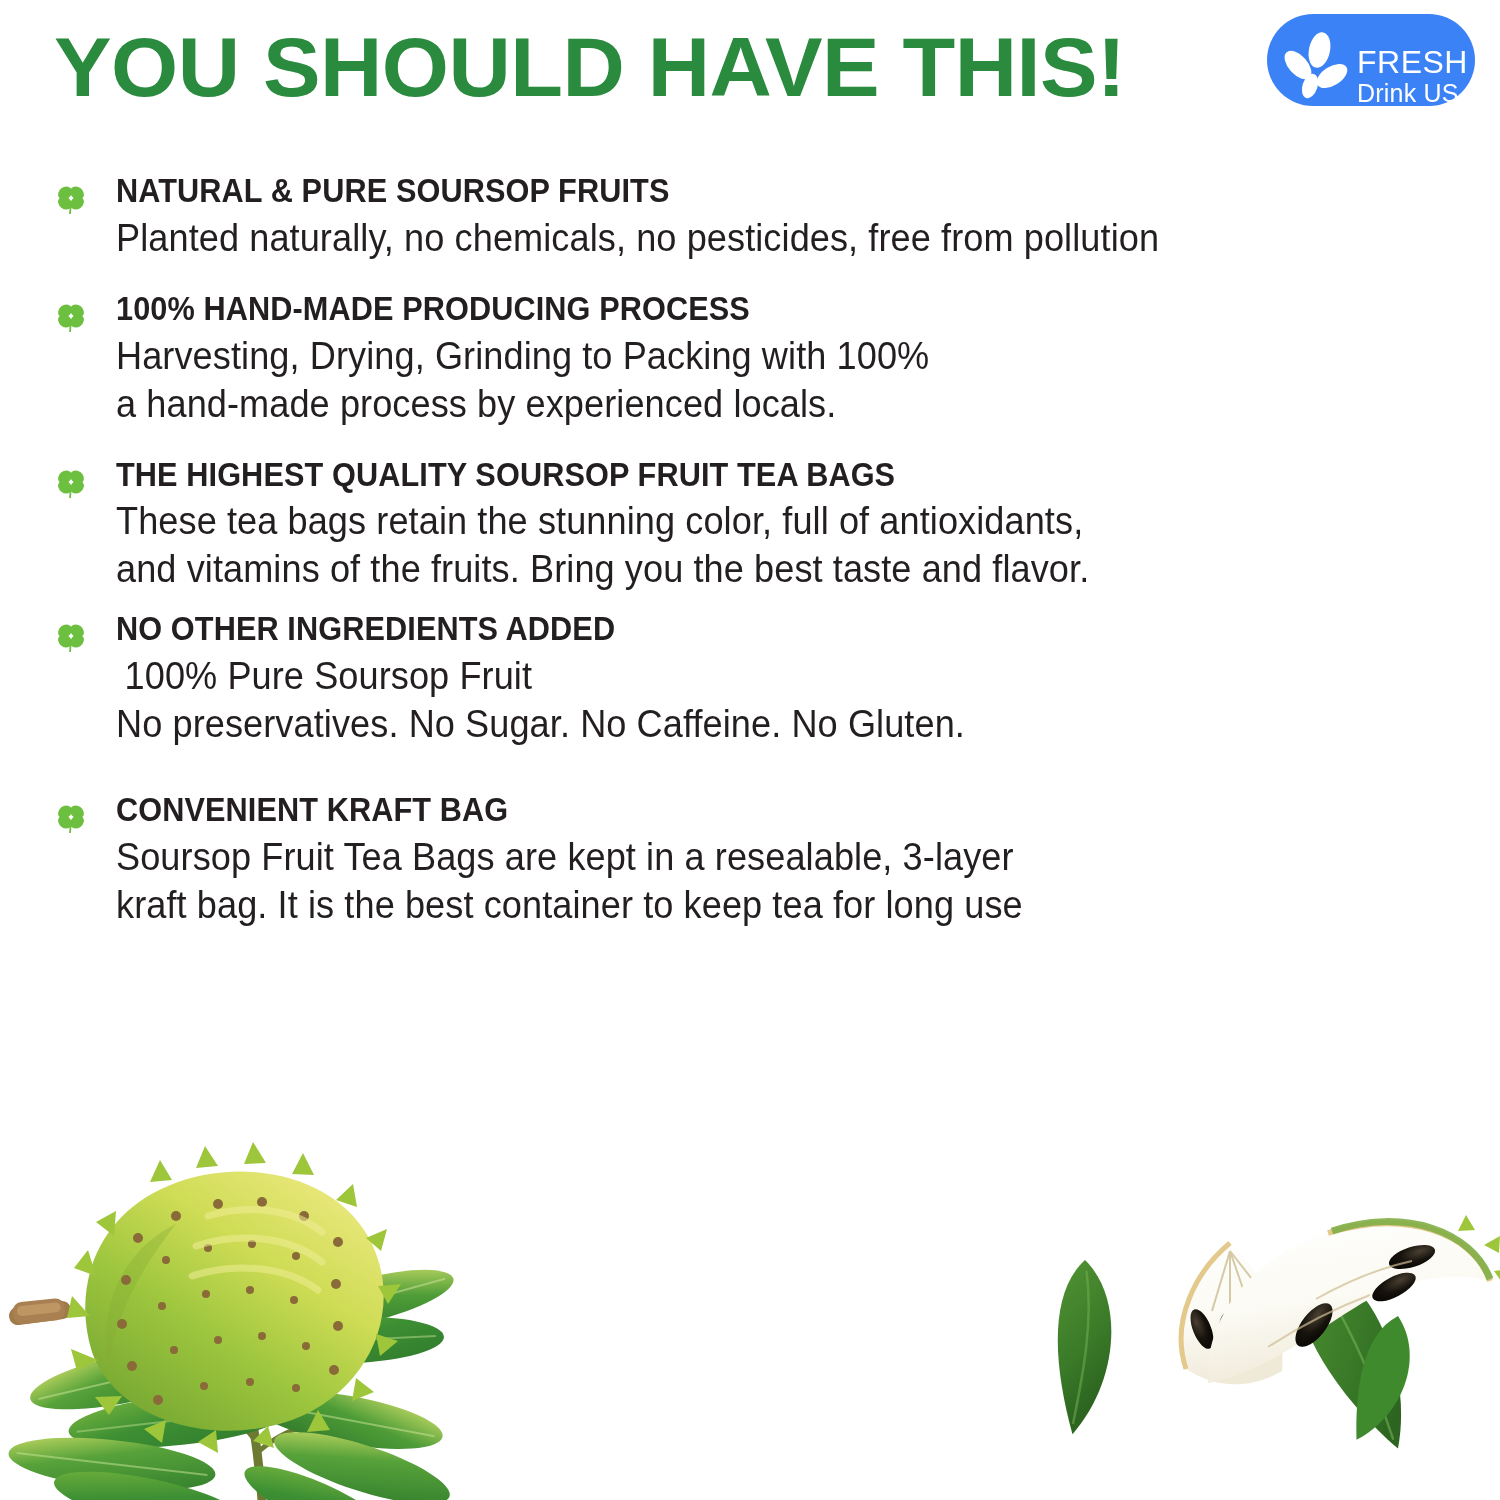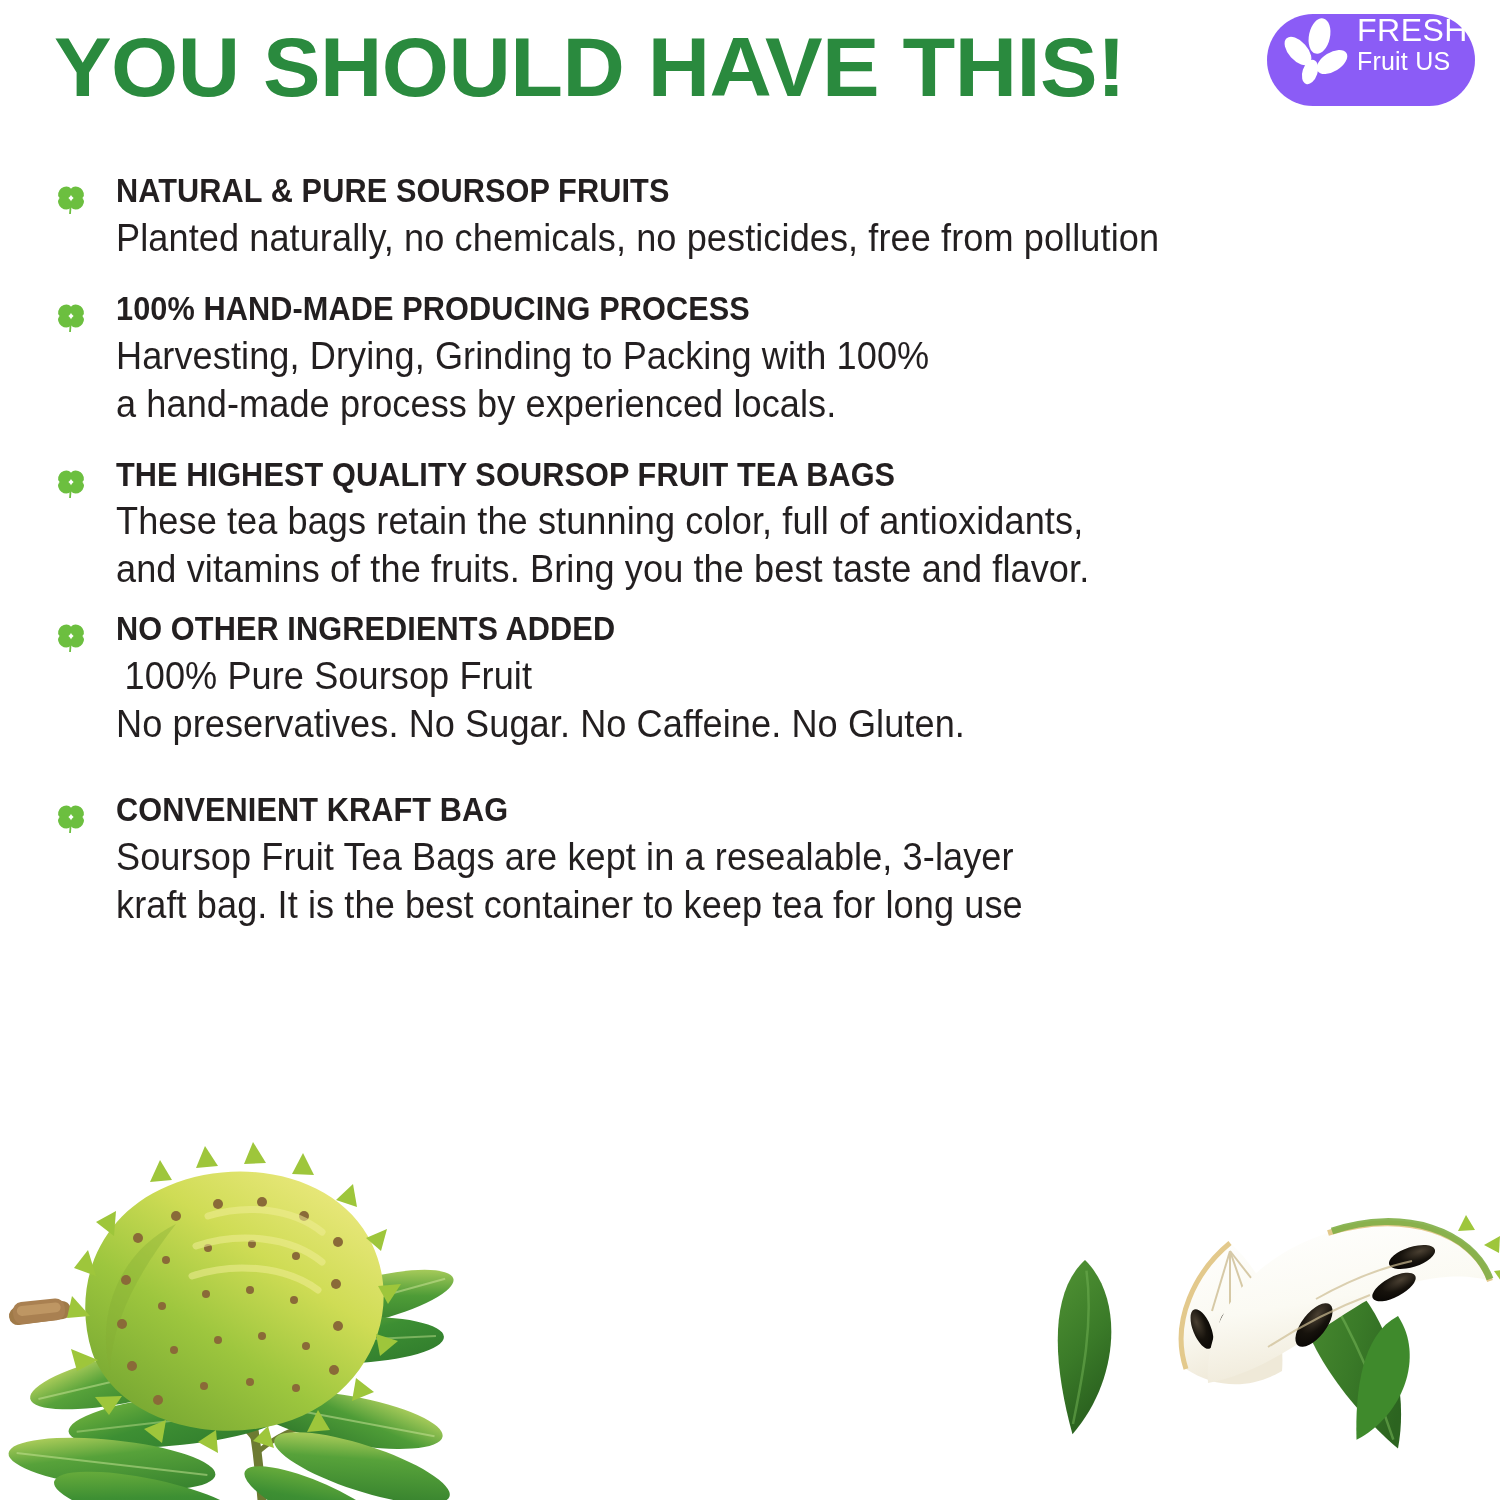--- a/index.html
+++ b/index.html
@@ -10,23 +10,23 @@
     color:#231f20;
     position:relative;
     overflow:hidden;
     -webkit-font-smoothing:antialiased;
   }
 
   
   #brand-logo{
     position:absolute; left:1267px; top:14px;
     width:208px; height:92px;
-    background:#8b5cf6;
+    background:#3b82f6;
     border-radius:46px;
-    display:flex; align-items:flex-start;
+    display:flex; align-items:flex-end;
   }
   #brand-logo .mark{
     width:78px; height:78px; margin-left:10px;
     flex:0 0 auto; position:relative;
   }
   #brand-logo .words{
     display:flex; flex-direction:column;
     justify-content:center; line-height:1;
     margin-left:2px; color:#ffffff;
   }
@@ -106,21 +106,21 @@
       <g fill="#ffffff">
         <ellipse cx="42.5" cy="22" rx="10.5" ry="18" transform="rotate(12 42.5 22)"></ellipse>
         <ellipse cx="21" cy="37" rx="9.5" ry="17" transform="rotate(-42 21 37)"></ellipse>
         <ellipse cx="55" cy="48" rx="9.5" ry="17" transform="rotate(58 55 48)"></ellipse>
         <ellipse cx="33" cy="58" rx="7.5" ry="12.5" transform="rotate(18 33 58)"></ellipse>
       </g>
     </svg>
   </div>
   <div class="words">
     <span class="w1">FRESH</span>
-    <span class="w2">Fruit US</span>
+    <span class="w2">Drink US</span>
   </div>
 </div>
 
 <h1 id="headline">YOU SHOULD HAVE THIS!</h1>
 
 <div id="feature-list">
 
   <div class="feature">
     <span class="clover">
       <svg viewBox="0 0 34 34" width="34" height="34" aria-hidden="true">

